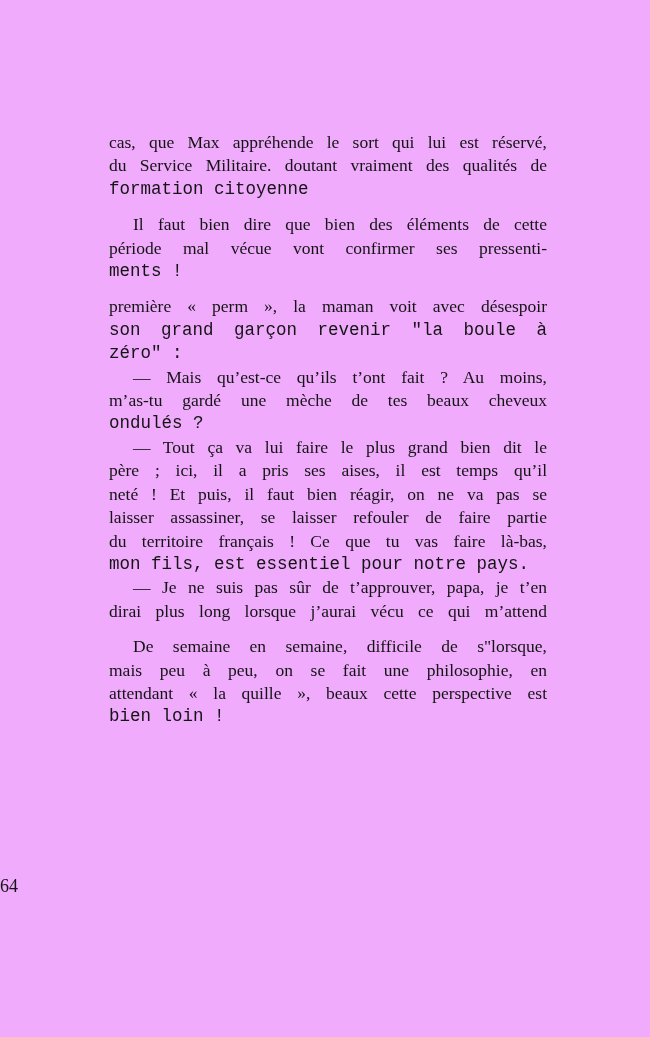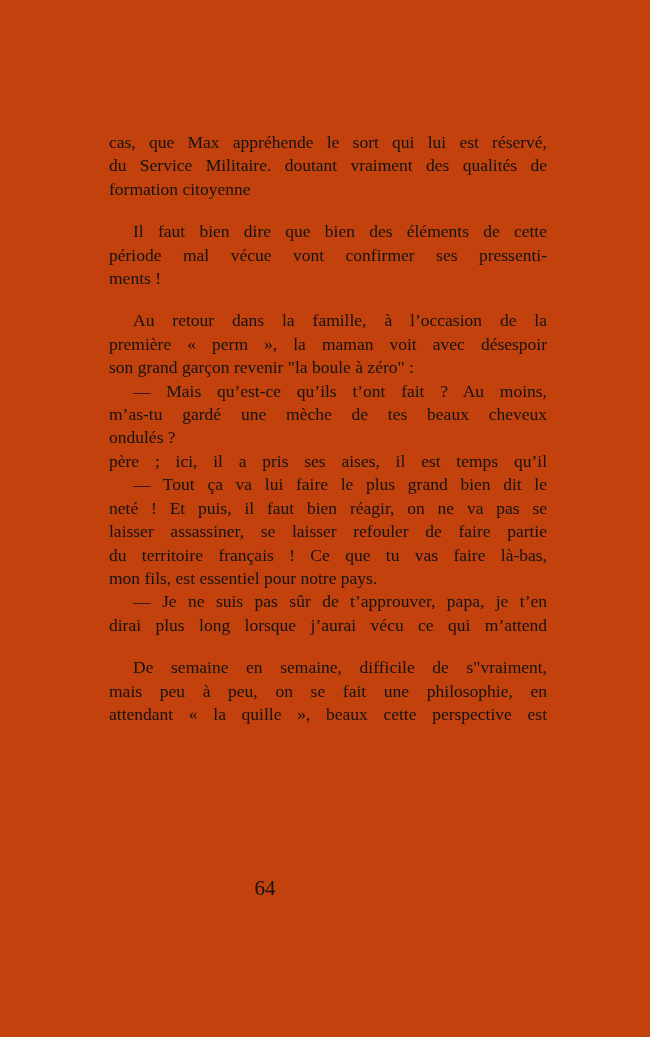--- a/index.html
+++ b/index.html
@@ -4,92 +4,93 @@
 <style>
   html, body {
     margin: 0;
     padding: 0;
     background: #e9e9e9;
   }
   .page {
     position: relative;
     width: 650px;
     height: 1037px;
-    background: #c2410c;
+    background: #f0abfc;
     overflow: hidden;
     font-family: "Liberation Serif", "DejaVu Serif", serif;
     color: #141414;
   }
   .text-block {
     position: absolute;
     left: 109px;
     top: 131px;
     width: 438px;
     font-size: 17.5px;
     line-height: 23.4px;
   }
   .paragraph { margin: 0; }
-  .paragraph.gap-before { margin-top: 19px; }
+  .paragraph.gap-before { margin-top: 12px; }
   .line {
     text-align: justify;
     text-align-last: justify;
   }
   .line.last {
     text-align-last: left;
+    font-family: Liberation Mono, monospace;
   }
   .line.indent {
     text-indent: 24px;
   }
   .page-number {
     position: absolute;
     top: 876px;
     left: 0;
     width: 530px;
-    text-align: center;
-    font-size: 21px;
+    text-align: left;
+    font-size: 18px;
     color: #141414;
   }
 </style>
 </head>
 <body>
 
 <div class="page">
   <main class="text-block">
       <div class="paragraph">
         <div class="line">cas, que Max appréhende le sort qui lui est réservé,</div>
         <div class="line">du Service Militaire. doutant vraiment des qualités de</div>
         <div class="line last">formation citoyenne</div>
       </div>
       <div class="paragraph gap-before">
         <div class="line indent">Il faut bien dire que bien des éléments de cette</div>
         <div class="line">période mal vécue vont confirmer ses pressenti-</div>
         <div class="line last">ments !</div>
       </div>
       <div class="paragraph gap-before">
-        <div class="line indent">Au retour dans la famille, à l’occasion de la</div>
         <div class="line">première « perm », la maman voit avec désespoir</div>
         <div class="line last">son grand garçon revenir "la boule à zéro" :</div>
       </div>
       <div class="paragraph">
         <div class="line indent">— Mais qu’est-ce qu’ils t’ont fait ? Au moins,</div>
         <div class="line">m’as-tu gardé une mèche de tes beaux cheveux</div>
         <div class="line last">ondulés ?</div>
       </div>
       <div class="paragraph">
+        <div class="line indent">— Tout ça va lui faire le plus grand bien dit le</div>
         <div class="line">père ; ici, il a pris ses aises, il est temps qu’il</div>
-        <div class="line indent">— Tout ça va lui faire le plus grand bien dit le</div>
         <div class="line">neté ! Et puis, il faut bien réagir, on ne va pas se</div>
         <div class="line">laisser assassiner, se laisser refouler de faire partie</div>
         <div class="line">du territoire français ! Ce que tu vas faire là-bas,</div>
         <div class="line last">mon fils, est essentiel pour notre pays.</div>
       </div>
       <div class="paragraph">
         <div class="line indent">— Je ne suis pas sûr de t’approuver, papa, je t’en</div>
         <div class="line">dirai plus long lorsque j’aurai vécu ce qui m’attend</div>
       </div>
       <div class="paragraph gap-before">
-        <div class="line indent">De semaine en semaine, difficile de s"vraiment,</div>
+        <div class="line indent">De semaine en semaine, difficile de s"lorsque,</div>
         <div class="line">mais peu à peu, on se fait une philosophie, en</div>
         <div class="line">attendant « la quille », beaux cette perspective est</div>
+        <div class="line last">bien loin !</div>
       </div>
     </main>
   <footer class="page-number">64</footer>
 </div>
 
 </body></html>

